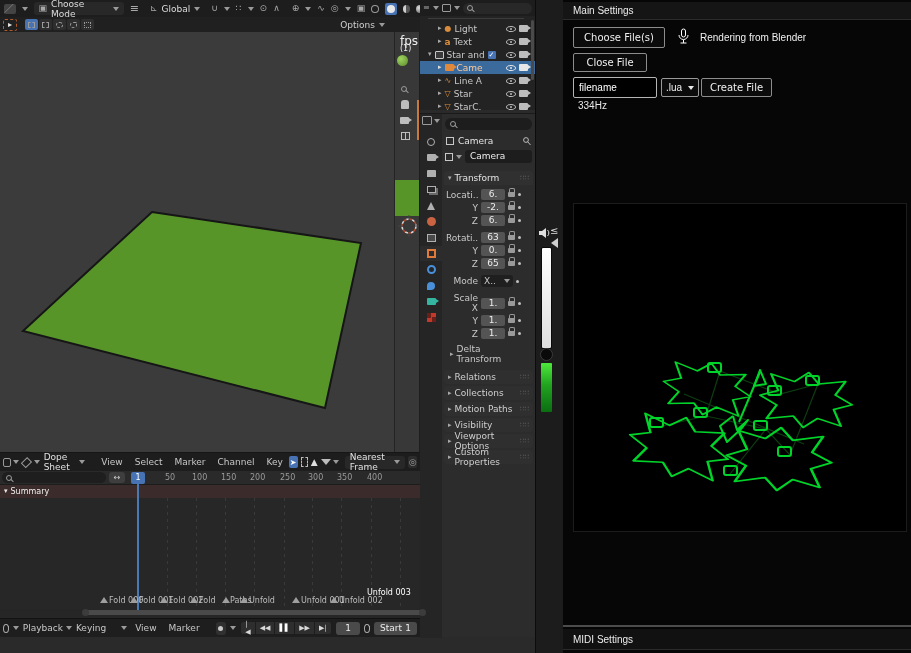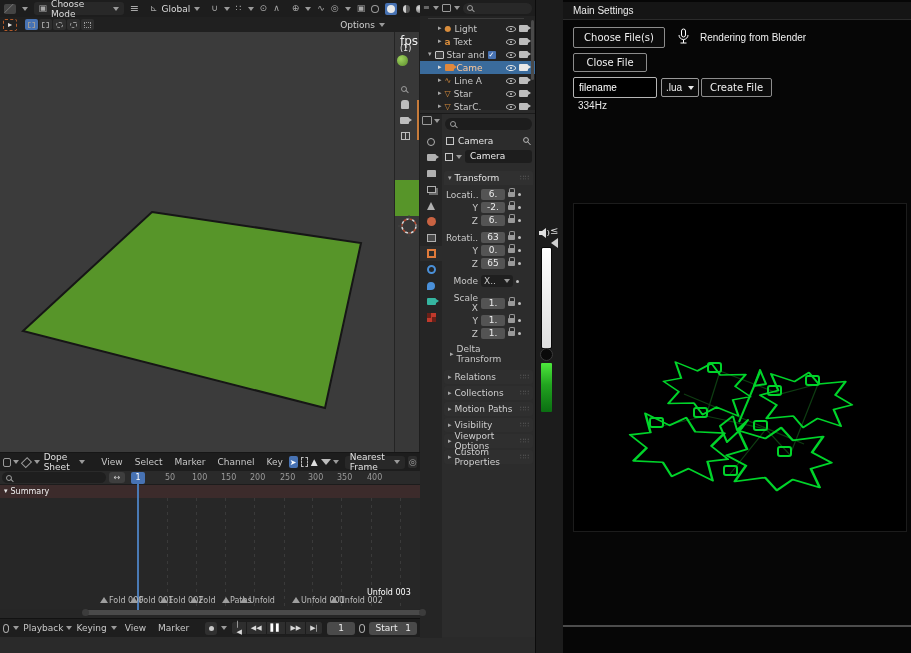--- a/index.html
+++ b/index.html
@@ -489,21 +489,21 @@
       <div class="abs" style="left:419px;top:156px;width:7px;height:7px;background:#3c3c3c;border-radius:50%"></div>
     </div>
 
     <div class="abs row" style="left:0;top:618px;width:420px;height:19px;background:#1e1e1e;border-top:1px solid #121212;padding:0 3px;gap:4px">
       <span class="clockico"></span>
         <span class="car"></span>
       <span class="row" style="gap:3px">
           <span>Playback</span>
           <span class="car"></span>
         </span>
-      <span class="row" style="gap:4px">
+      <span class="row" style="gap:15px">
           <span>Keying</span>
           <span class="car"></span>
         </span>
       <span style="padding:0 4px">View</span>
       <span style="padding:0 4px">Marker</span>
       <span style="width:20px;height:13px;background:#303030;border-radius:3px;display:flex;align-items:center;justify-content:center;margin-left:8px">
           <i style="width:5px;height:5px;background:#c8c8c8;border-radius:50%"></i>
         </span>
       <span class="car"></span>
       <span class="transport">
@@ -591,14 +591,17 @@
         </g>
         <g stroke="#00d42a" stroke-width="2" fill="none" stroke-linejoin="round">
           <path d="M186,168 L165,218"></path>
           <path d="M159,212 L163,226 L174,216 L168,224 L153,238 L146,222 L159,212"></path>
           <path d="M180,182 L192,180 L186,166 Z"></path>
         </g>
       </svg>
     </div>
 
     <div class="abs" style="left:0;top:625px;width:348px;height:2px;background:#4c4c4c"></div>
+    <div class="abs row" style="left:0;top:629px;width:348px;height:21px;background:#111;border-bottom:1px solid #2b2b2b;padding:0 10px">
+      <span style="color:#ececec;font-size:10px">MIDI Settings</span>
+    </div>
   </div>
 </div>
 
 </body></html>

